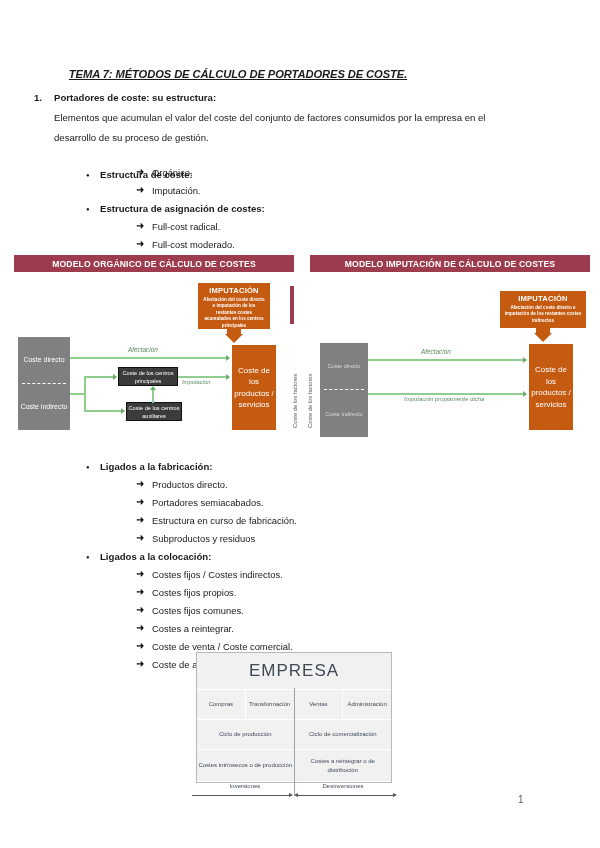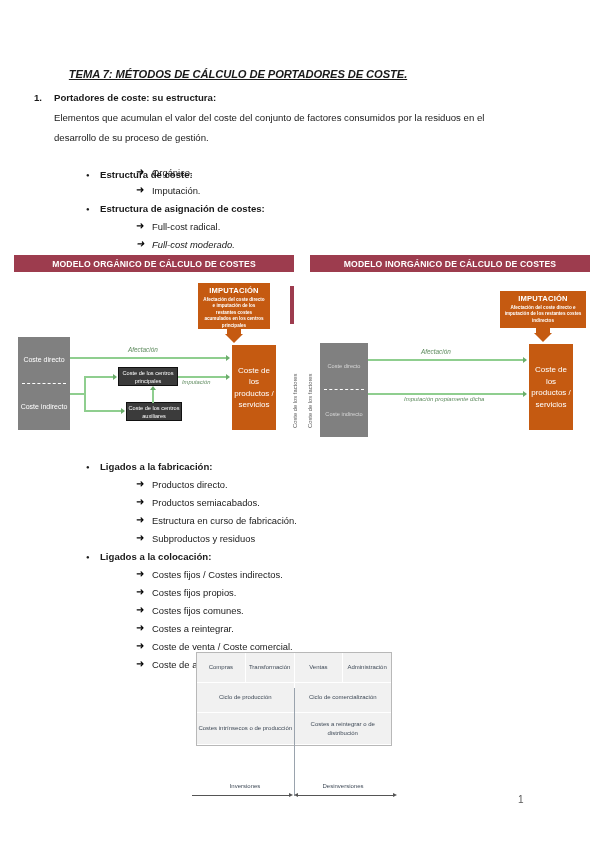--- a/index.html
+++ b/index.html
@@ -296,33 +296,33 @@
 </style>
 </head>
 <body>
 
 <div class="doc-title">TEMA 7: MÉTODOS DE CÁLCULO DE PORTADORES DE COSTE.</div>
 
 <div class="num-item">
   <span class="num">1.</span><span>Portadores de coste: su estructura:</span>
 </div>
 
-<div class="para" style="top:108px;">Elementos que acumulan el valor del coste del conjunto de factores consumidos por la residuos en el desarrollo de su proceso de gestión.</div>
+<div class="para" style="top:108px;">Elementos que acumulan el valor del coste del conjunto de factores consumidos por la empresa en el desarrollo de su proceso de gestión.</div>
 
 <div class="bullet-l1" style="top:146px;margin-top:20px;">Estructura de coste:</div>
 <div class="bullet-l2" style="top:164px;">Orgánico.</div>
 <div class="bullet-l2" style="top:182px;">Imputación.</div>
 
 <div class="bullet-l1" style="top:200px;">Estructura de asignación de costes:</div>
 <div class="bullet-l2" style="top:218px;">Full-cost radical.</div>
-<div class="bullet-l2" style="top:236px;font-style:italic;">Full-cost moderado.</div>
+<div class="bullet-l2" style="top:236px;">Full-cost moderado.</div>
 <div class="bullet-l2" style="top:254px;">Direct-cost simple.</div>
 
 <div class="banner" id="banner-left">MODELO ORGÁNICO DE CÁLCULO DE COSTES</div>
-<div class="banner" id="banner-right">MODELO INORGÁNICO DE CÁLCULO DE COSTES</div>
+<div class="banner" id="banner-right">MODELO IMPUTACIÓN DE CÁLCULO DE COSTES</div>
 
 <div class="imput-box" style="left:198px; top:283px; width:72px; height:46px;">
   <span class="imput-title">IMPUTACIÓN</span>
   <span class="imput-sub">Afectación del coste directo e imputación de los restantes costes acumulados en los centros principales</span>
 </div>
 <div class="arrow-stem" style="left:227px; top:329px; width:14px; height:5px;"></div>
 <div class="arrow-down" style="left:225px; top:334px;"></div>
 
 <div class="gray-split" style="left:18px; top:337px; width:52px; height:93px;">
   <div class="half" style="top:0; height:46px;">Coste directo</div>
@@ -379,33 +379,34 @@
 <div class="ghead" style="left:523px; top:356.5px;"></div>
 
 <div class="gline" style="left:368px; top:393px; width:155px; height:2px;"></div>
 <div class="ghead" style="left:523px; top:390.5px;"></div>
 
 <div class="glabel" style="left:421px; top:348px;">Afectación</div>
 <div class="glabel" style="left:404px; top:396px; font-size:6px;">Imputación propiamente dicha</div>
 
 <div class="bullet-l1" style="top:458px;">Ligados a la fabricación:</div>
 <div class="bullet-l2" style="top:476px;">Productos directo.</div>
-<div class="bullet-l2" style="top:494px;">Productos semiacabados.</div>
+<div class="bullet-l2" style="top:494px;">Portadores semiacabados.</div>
 <div class="bullet-l2" style="top:512px;">Estructura en curso de fabricación.</div>
 <div class="bullet-l2" style="top:530px;">Subproductos y residuos</div>
 
 <div class="bullet-l1" style="top:548px;">Ligados a la colocación:</div>
 <div class="bullet-l2" style="top:566px;">Costes fijos / Costes indirectos.</div>
 <div class="bullet-l2" style="top:584px;">Costes fijos propios.</div>
 <div class="bullet-l2" style="top:602px;">Costes fijos comunes.</div>
 <div class="bullet-l2" style="top:620px;">Costes a reintegrar.</div>
 <div class="bullet-l2" style="top:638px;">Coste de venta / Coste comercial.</div>
 <div class="bullet-l2" style="top:656px;">Coste de administración.</div>
 
 <div id="empresa-table">
+  <div class="emp-title">EMPRESA</div>
   <div class="emp-row r1">
     <div class="emp-cell">Compras</div>
     <div class="emp-cell">Transformación</div>
     <div class="emp-cell">Ventas</div>
     <div class="emp-cell">Administración</div>
   </div>
   <div class="emp-row r2">
     <div class="emp-cell">Ciclo de producción</div>
     <div class="emp-cell">Ciclo de comercialización</div>
   </div>

